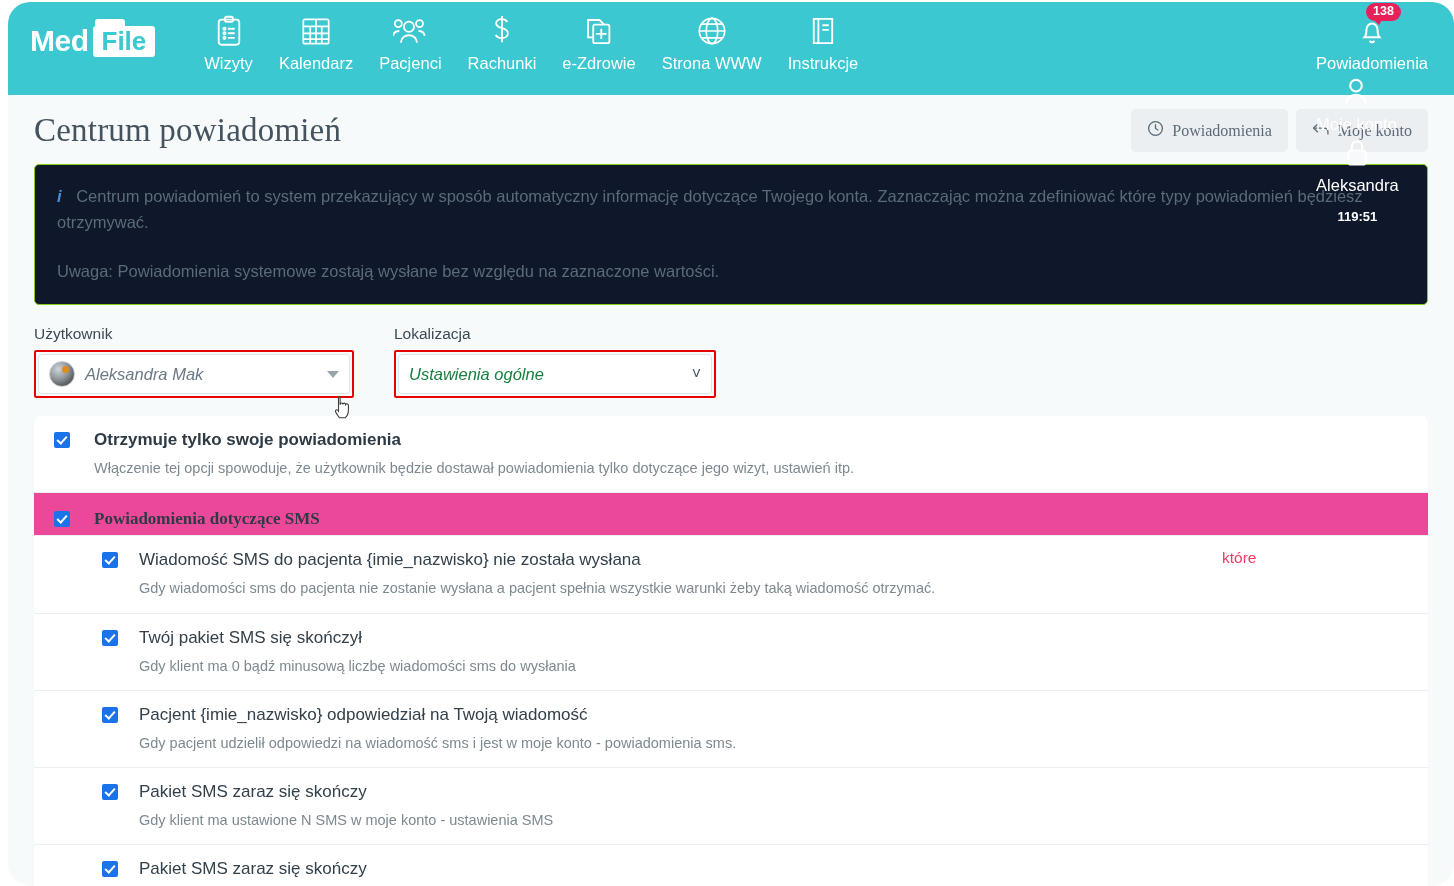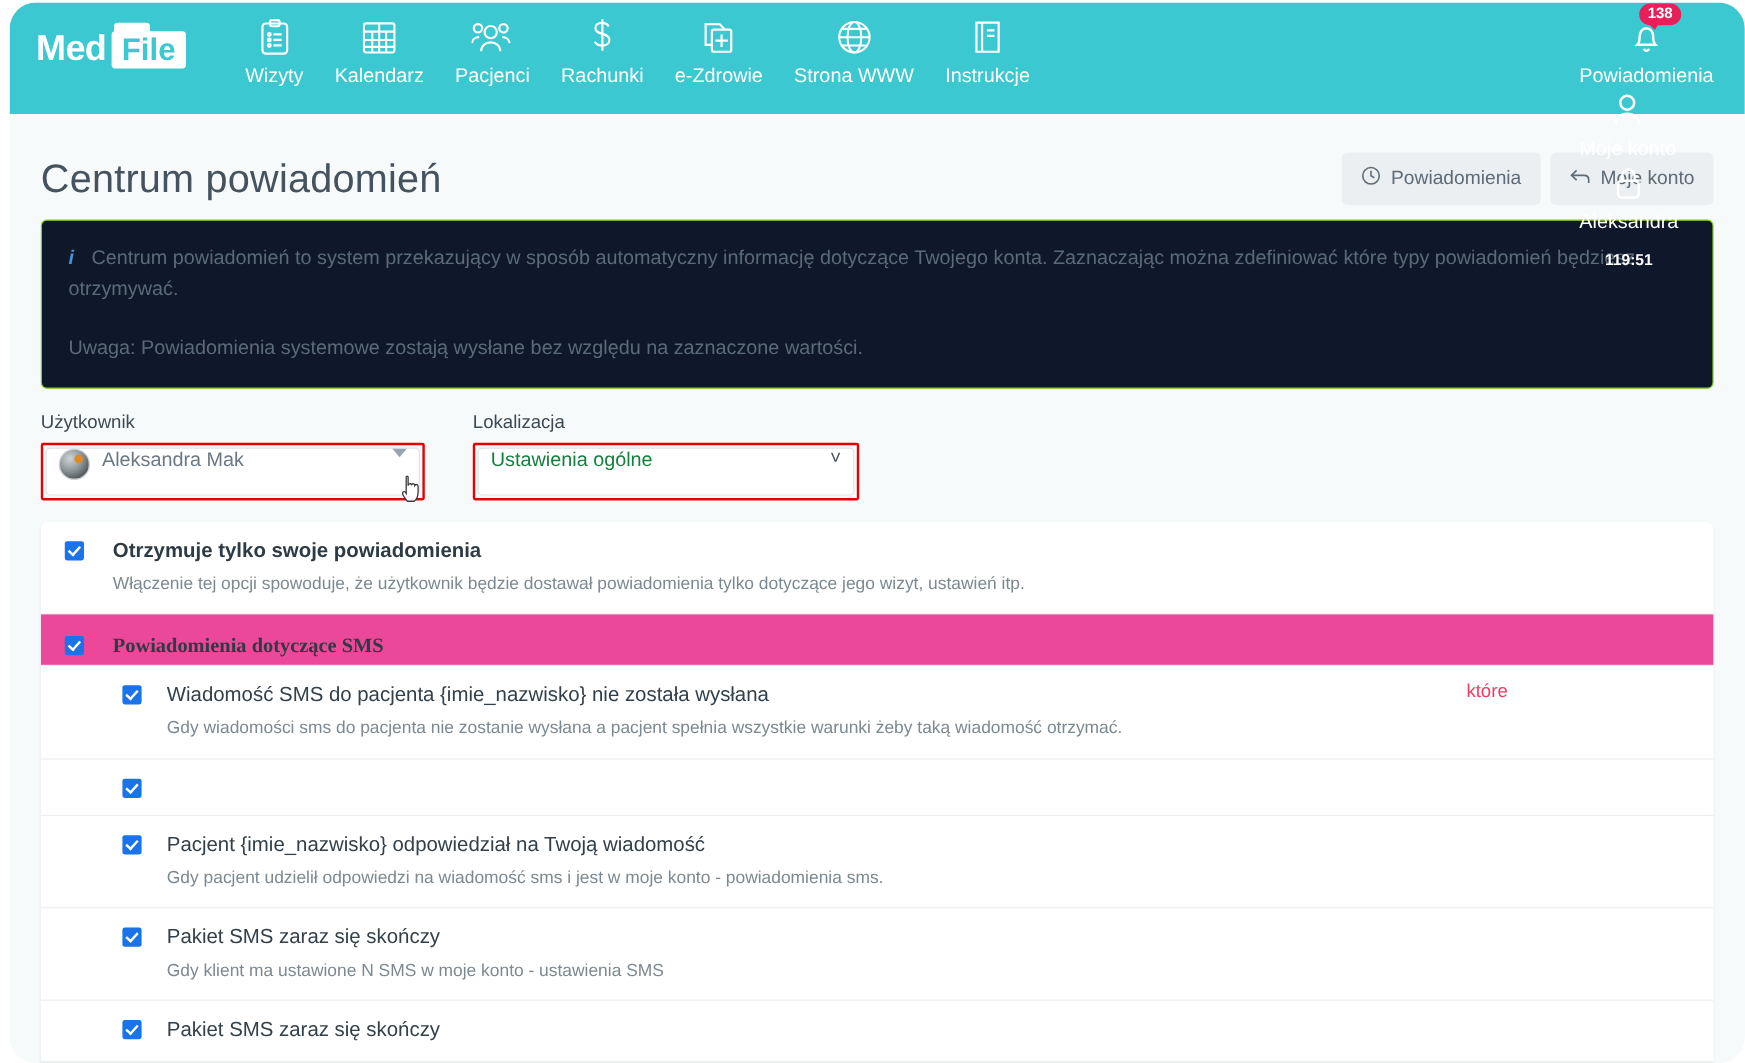--- a/index.html
+++ b/index.html
@@ -78,21 +78,21 @@
     border-left: 5px solid transparent;
     border-right: 3px solid transparent;
     border-top: 5px solid #e8205a;
   }
   .timer { font-size: 13px; font-weight: bold; margin-top: 14px; }
 
   
   .page { padding: 0 26px; }
   .page-head {
     display: flex; align-items: center; justify-content: space-between;
-    padding-top: 32px; padding-bottom: 12px;
+    padding-top: 14px; padding-bottom: 12px; font-family: Liberation Serif, serif;
   }
   .page-title { font-size: 33px; font-weight: 400; color: #45535f; letter-spacing: 0.2px; }
   .head-buttons { display: flex; gap: 8px; }
   .btn-grey {
     background: #eceff1; color: #5c6b77;
     border: none; border-radius: 5px;
     font-size: 16px; font-family: inherit;
     padding: 11px 16px;
     display: flex; align-items: center; gap: 8px;
     cursor: pointer;
@@ -113,23 +113,24 @@
 
   
   .filters { display: flex; margin-top: 20px; gap: 40px; }
   .field-label { font-size: 15.5px; color: #3d4a54; margin-bottom: 7px; }
   .sel-outline { border: 2px solid #e60000; border-radius: 2px; padding: 2px; }
   .sel-box {
     background: #ffffff;
     border: 1px solid #dfe3e6;
     border-radius: 4px;
     height: 40px;
-    display: flex; align-items: flex-start;
+    display: flex; align-items: center;
     padding: 0 10px;
     cursor: pointer;
+    font-style: italic;
   }
   .sel-user { width: 312px; }
   .sel-loc  { width: 314px; }
   .avatar {
     width: 26px; height: 26px; border-radius: 50%;
     background: radial-gradient(circle at 35% 30%, #cfd4d6 0%, #8d9498 45%, #5d6366 70%, #3a3f42 100%);
     margin-right: 10px; flex: none;
     border: 1px solid #c9ced1;
     position: relative; overflow: hidden;
   }
@@ -411,20 +412,24 @@
         <div class="row sub">
           <div class="cb"></div>
           <div class="row-body">
             <div class="row-title">Wiadomość SMS do pacjenta {imie_nazwisko} nie została wysłana</div>
             <div class="row-desc">Gdy wiadomości sms do pacjenta nie zostanie wysłana a pacjent spełnia wszystkie warunki żeby taką wiadomość otrzymać.</div>
           </div>
           <div class="row-tag">które</div>
         </div>
         <div class="row sub">
           <div class="cb"></div>
+          <div class="row-body">
+            <div class="row-title">Twój pakiet SMS się skończył</div>
+            <div class="row-desc">Gdy klient ma 0 bądź minusową liczbę wiadomości sms do wysłania</div>
+          </div>
           <div class="row-tag"></div>
         </div>
         <div class="row sub">
           <div class="cb"></div>
           <div class="row-body">
             <div class="row-title">Pacjent {imie_nazwisko} odpowiedział na Twoją wiadomość</div>
             <div class="row-desc">Gdy pacjent udzielił odpowiedzi na wiadomość sms i jest w moje konto - powiadomienia sms.</div>
           </div>
           <div class="row-tag"></div>
         </div>

